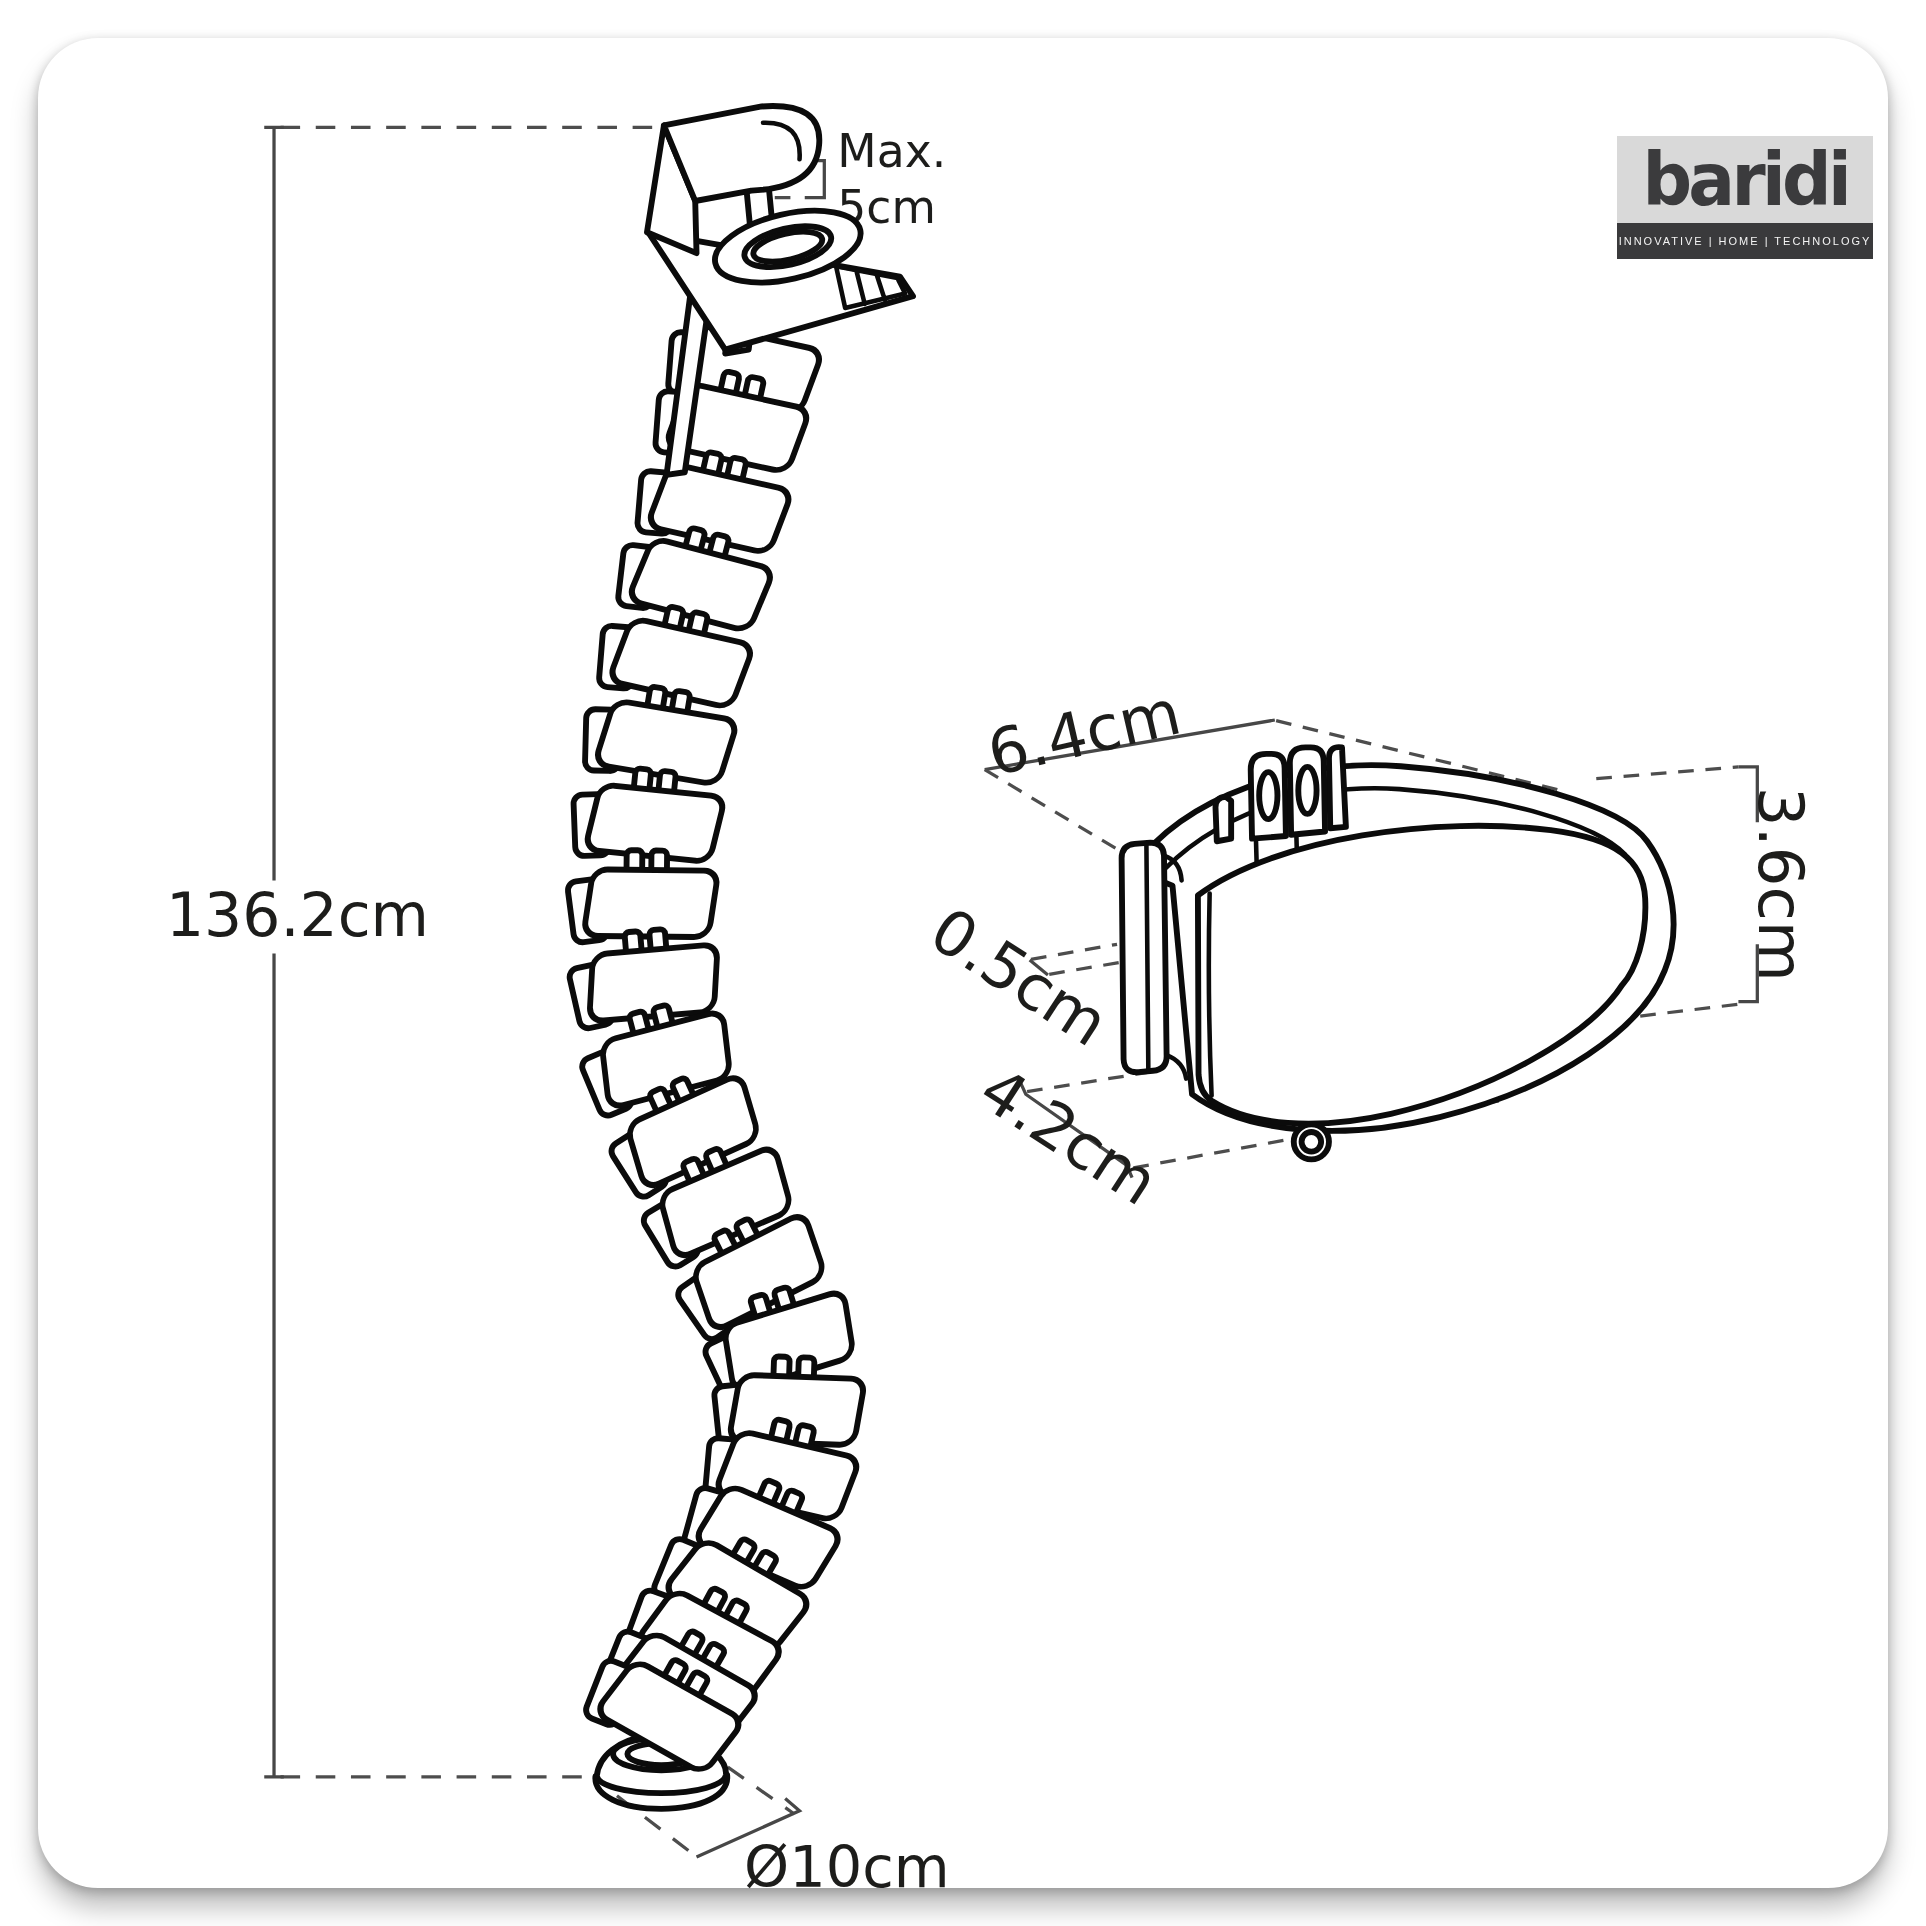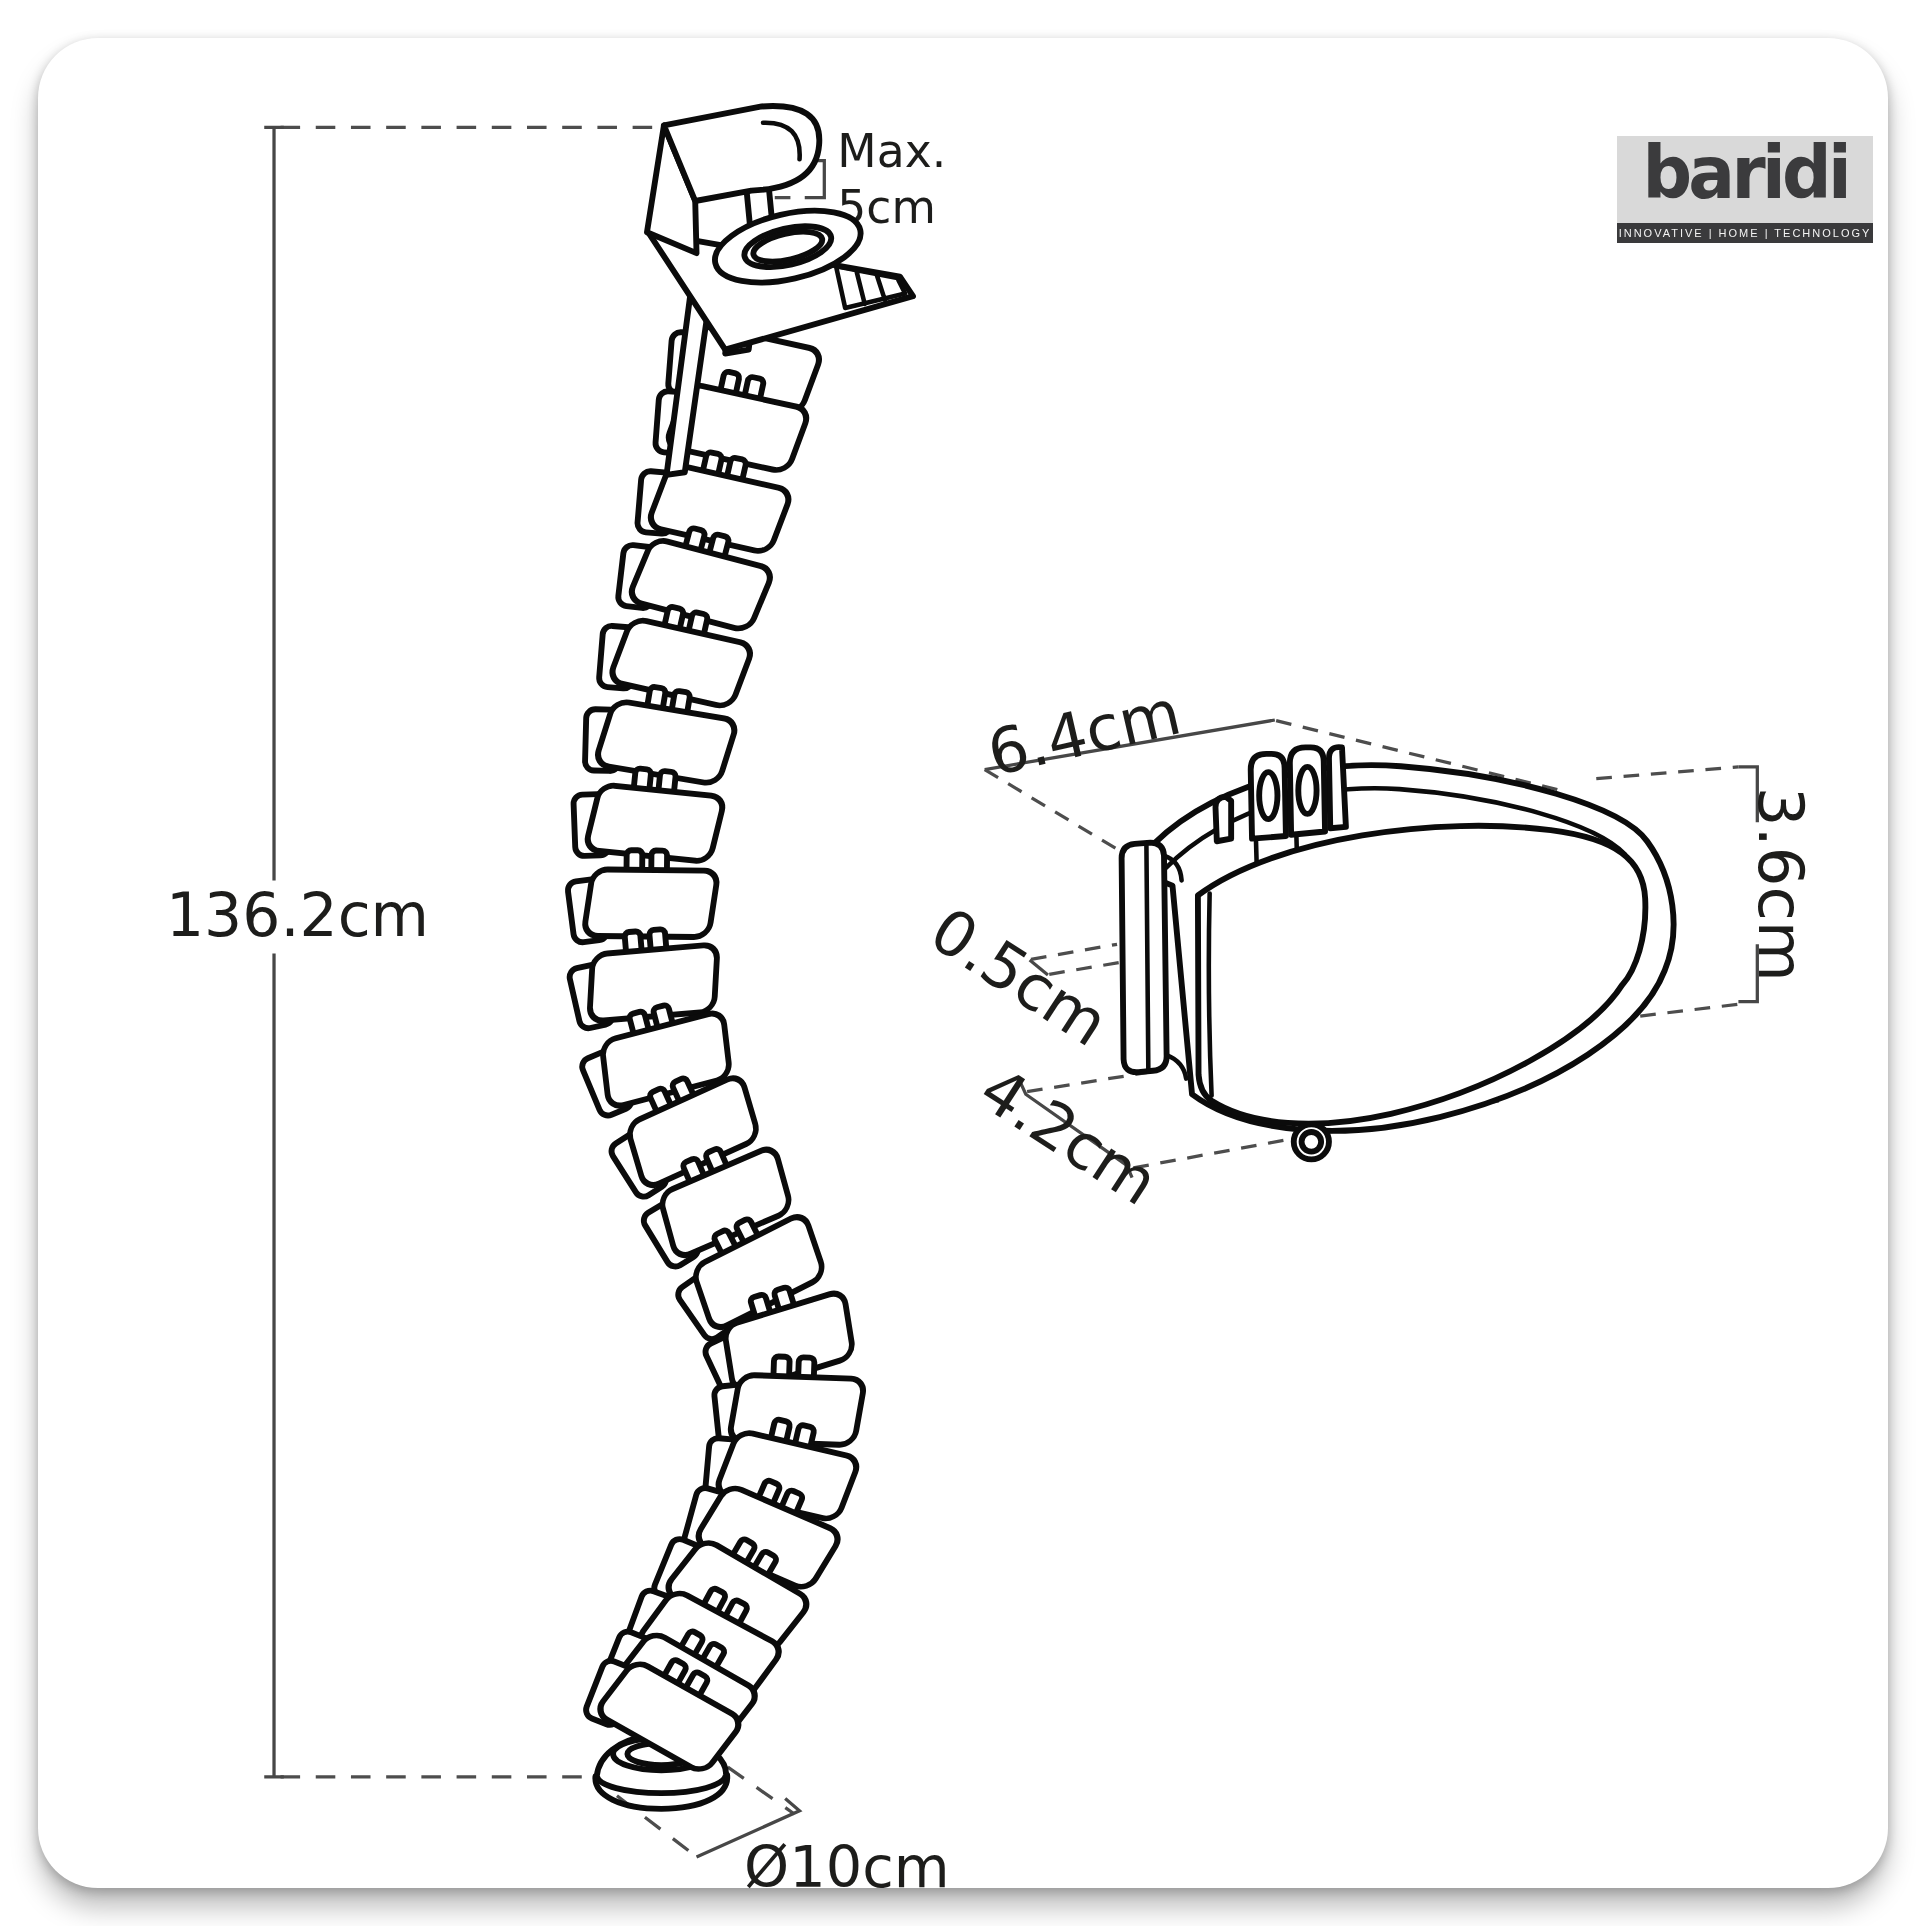--- a/index.html
+++ b/index.html
@@ -8,24 +8,24 @@
         border-radius:60px;box-shadow:0 3.9px 10.4px rgba(0,0,0,.22), 0 19.6px 27px rgba(0,0,0,.25);}
   svg{position:absolute;left:0;top:0;}
   .art{fill:#ffffff;stroke:#0b0b0b;stroke-width:9;stroke-linejoin:round;stroke-linecap:round;}
   .artline{fill:none;stroke:#0b0b0b;stroke-width:9;stroke-linejoin:round;stroke-linecap:round;}
   .artthin{fill:none;stroke:#0b0b0b;stroke-width:7;stroke-linejoin:round;stroke-linecap:round;}
   .dim{fill:none;stroke:#474747;stroke-width:5;}
   .dash{fill:none;stroke:#4d4d4d;stroke-width:5;stroke-dasharray:30 24;}
   .dash2{fill:none;stroke:#4d4d4d;stroke-width:5;stroke-dasharray:24 18;}
   .dimtxt{fill:#1d1d1b;font-family:"DejaVu Sans",sans-serif;}
   .logo{position:absolute;left:1579px;top:98px;width:256px;}
-  .logo-top{height:87px;background:#d9d9d9;display:flex;justify-content:center;}
+  .logo-top{height:87px;background:#d9d9d9;display:flex;align-items:center;justify-content:center;}
   .logo-word{font-family:"DejaVu Sans",sans-serif;font-weight:bold;font-size:73px;color:#3b3b3d;
              letter-spacing:-3.9px;transform:scaleX(.95);line-height:1;}
-  .logo-band{height:20px;background:#3a3a3c;display:flex;align-items:center;justify-content:center;}
+  .logo-band{height:36px;background:#3a3a3c;display:flex;align-items:center;justify-content:center;}
   .logo-tag{font-family:"Liberation Sans",sans-serif;font-size:11px;color:#f4f4f4;letter-spacing:2px;white-space:nowrap;}
 </style>
 </head>
 <body>
 
 <div class="stage">
   <div class="card">
 
     <svg viewBox="0 0 2954 2954" width="1926" height="1926">
 

